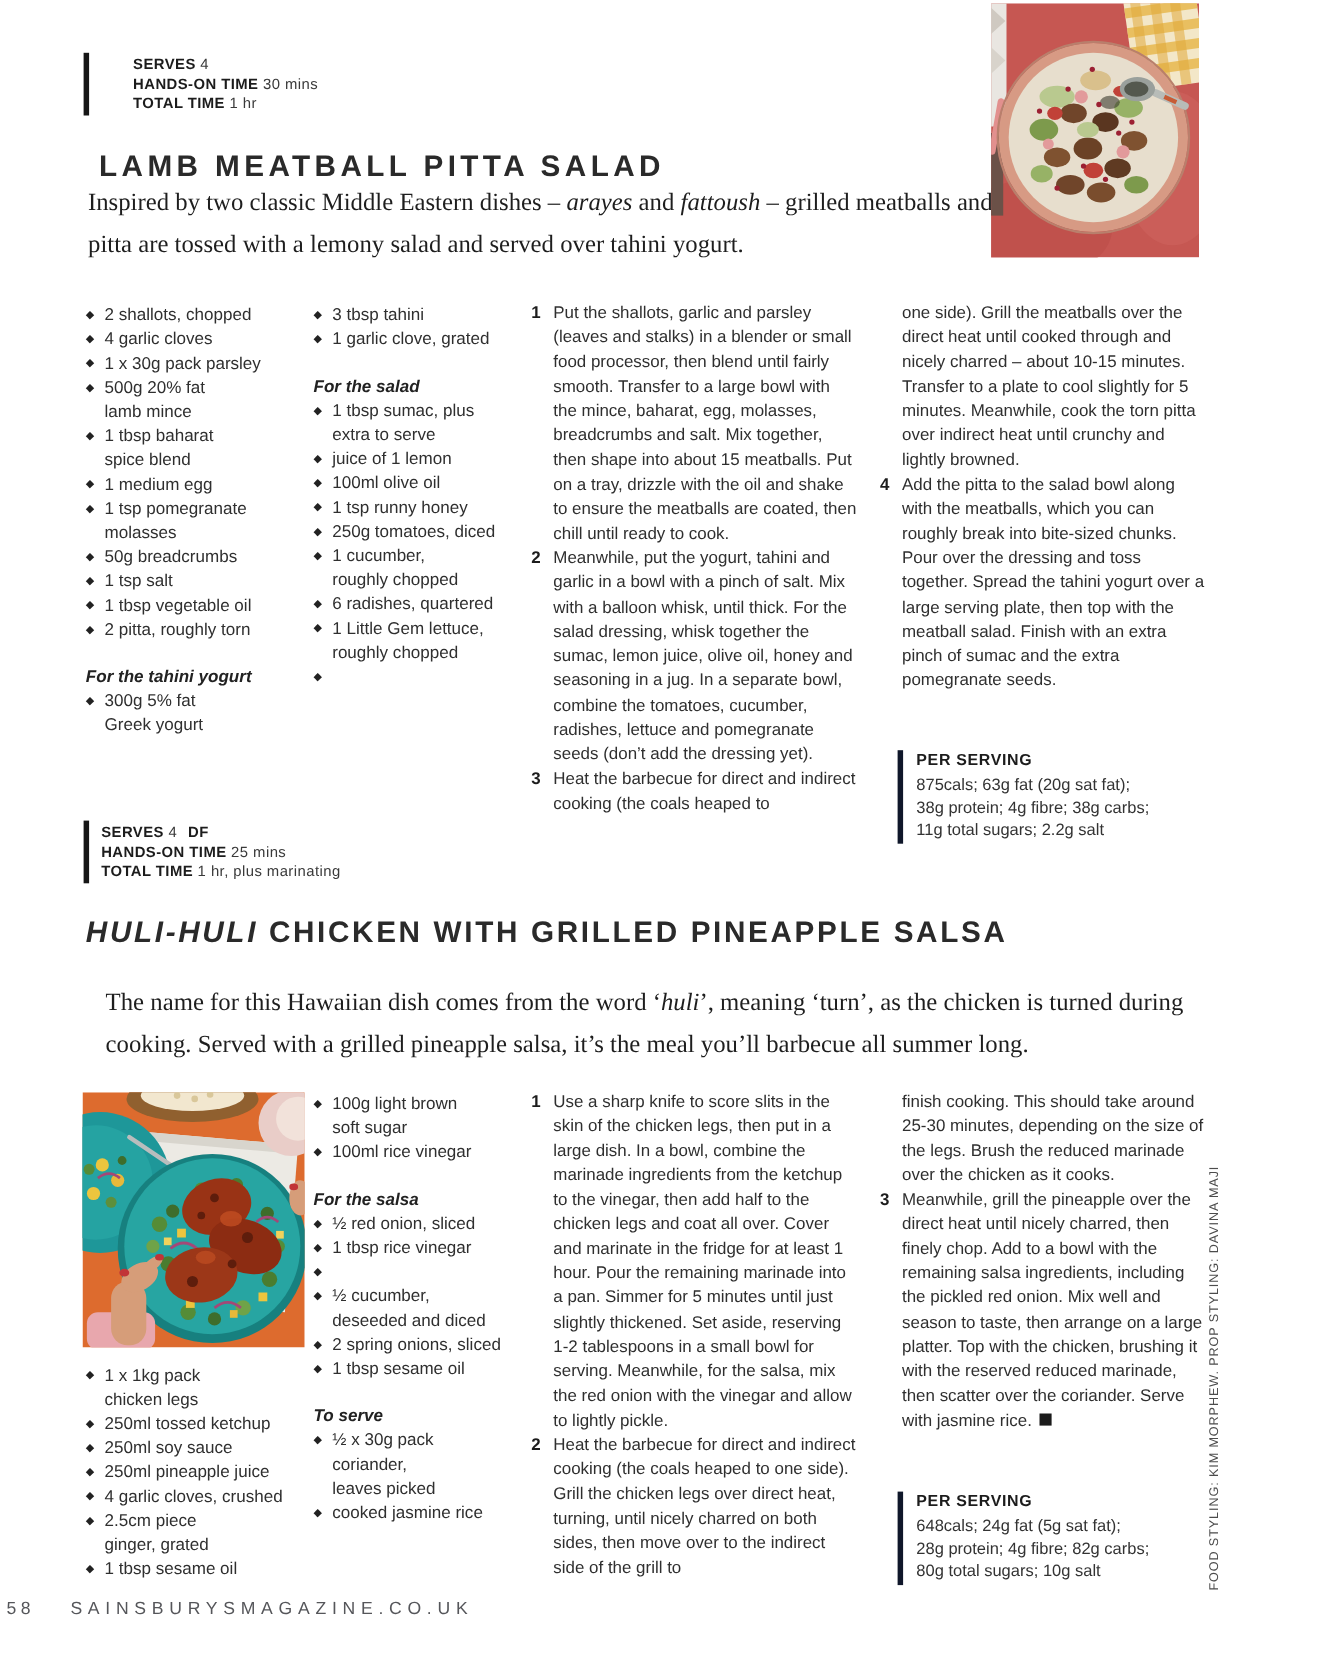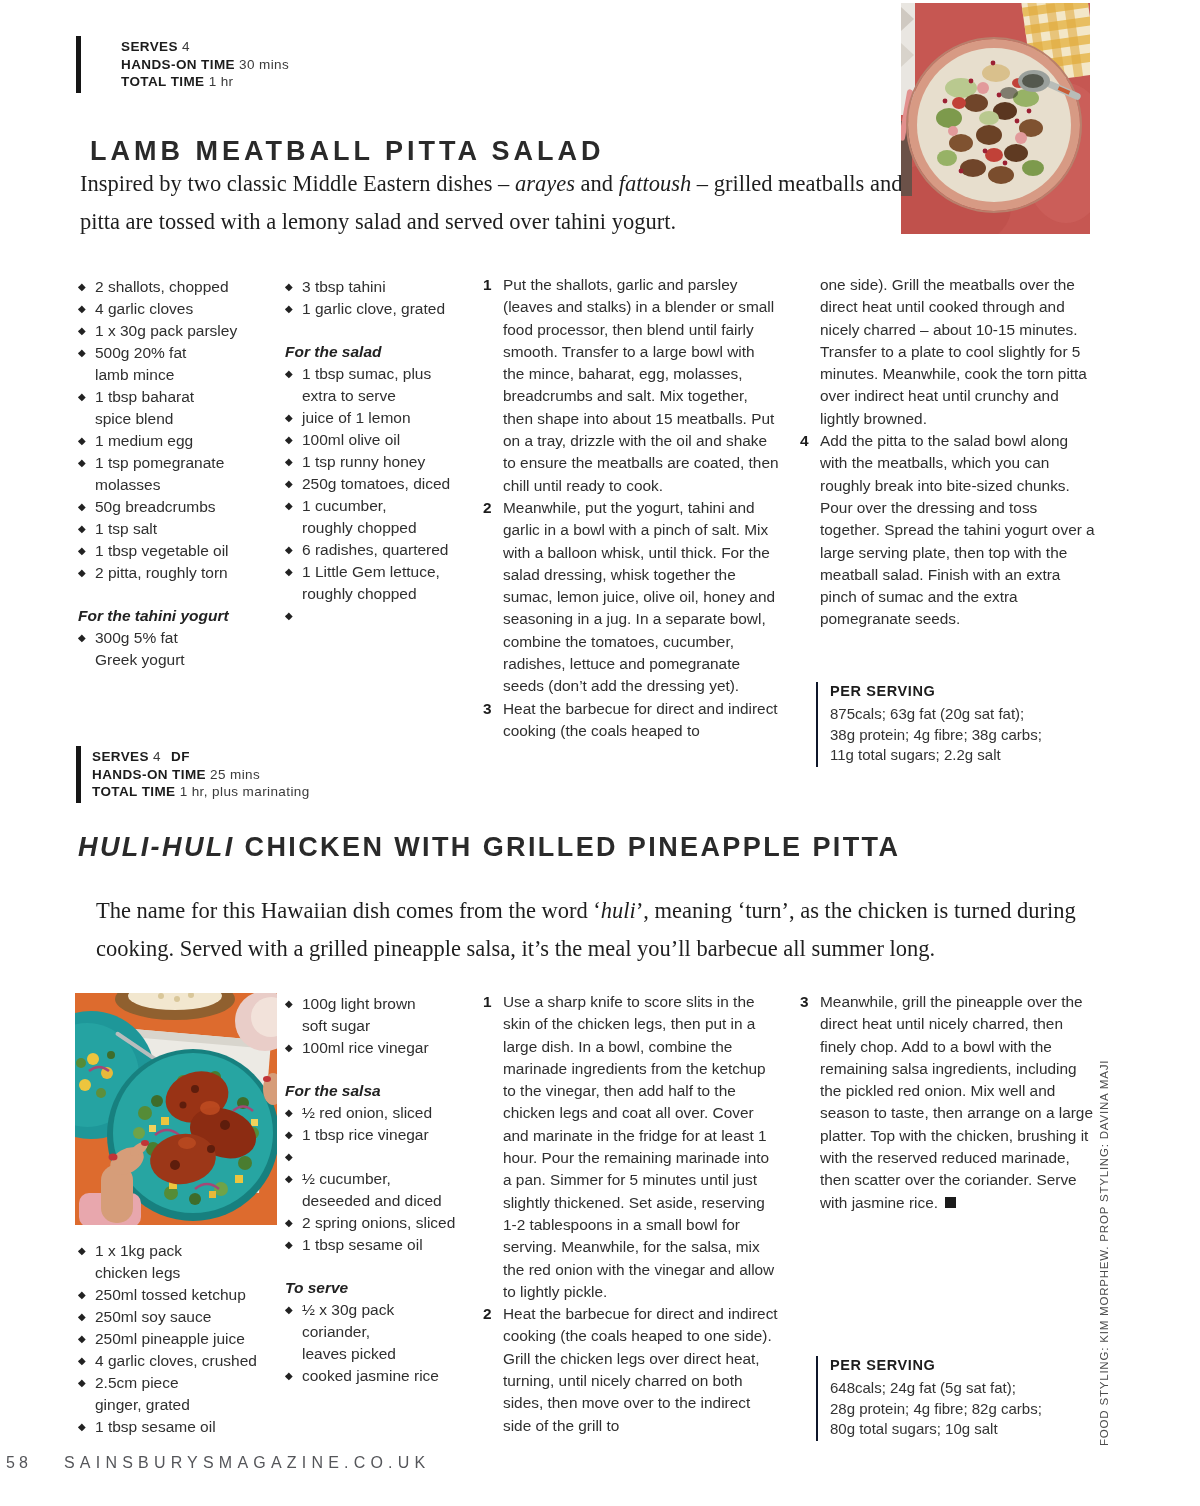--- a/index.html
+++ b/index.html
@@ -25,33 +25,33 @@
   .bullet{width:17px;flex:none;font-size:10px;color:#222;}
   .itext{white-space:pre-line;}
   .ing-heading{font-weight:bold;font-style:italic;margin-top:21px;color:#222;}
   
   .method{font-size:15.4px;line-height:22.3px;color:#2f2f2f;}
   .step{display:flex;}
   .snum{width:20px;flex:none;font-weight:bold;color:#1c1c1c;}
   .stext{flex:1;}
   .endsq{display:inline-block;width:11px;height:11px;background:#1b1b1b;margin-left:7px;}
   
-  .ps{border-left:2px solid #0f172a;padding:1px 0 1px 12px;}
+  .ps{border-left:5px solid #0f172a;padding:1px 0 1px 12px;}
   .ps-h{font-weight:bold;font-size:14.5px;letter-spacing:.6px;margin-bottom:5px;color:#1c1c1c;}
   .ps-t{font-size:15px;line-height:20.5px;white-space:pre-line;color:#333;}
   
   .credit{position:absolute;left:1098px;top:1026px;height:420px;writing-mode:vertical-rl;transform:rotate(180deg);font-size:11.5px;letter-spacing:.8px;color:#4c4c4c;}
   .footer-num{position:absolute;left:6px;top:1454px;font-size:16px;letter-spacing:4px;color:#55565a;}
   .footer-site{position:absolute;left:64px;top:1454px;font-size:16px;letter-spacing:5.2px;color:#55565a;}
   .photo{display:block;}
 </style>
 </head>
 <body>
 
-<div class="abs meta" style="left:76px;top:36px;width:260px;padding-left:40px;">
+<div class="abs meta" style="left:76px;top:48px;width:260px;padding-left:40px;">
     <div class="meta-line"><span class="mlabel">SERVES</span><span class="mvalue"> 4</span></div>
     <div class="meta-line"><span class="mlabel">HANDS-ON TIME</span><span class="mvalue"> 30 mins</span></div>
     <div class="meta-line"><span class="mlabel">TOTAL TIME</span><span class="mvalue"> 1 hr</span></div>
   </div>
 
 <h1 class="abs rtitle" id="title1" style="left:78px;top:124px;margin:12px;"><span>LAMB MEATBALL PITTA SALAD</span></h1>
 
 <p class="abs intro" style="left:80px;top:165px;width:845px;margin:0;"><span>Inspired by two classic Middle Eastern dishes – </span><span class="it">arayes</span><span> and </span><span class="it">fattoush</span><span> – grilled meatballs and pitta are tossed with a lemony salad and served over tahini yogurt.</span></p>
 
 <svg class="abs photo" style="left:901px;top:3px;" width="189" height="231" viewBox="0 0 189 231" aria-hidden="true">
@@ -258,21 +258,21 @@
 38g protein; 4g fibre; 38g carbs;
 11g total sugars; 2.2g salt</div>
 </div>
 
 <div class="abs meta" style="left:76px;top:746px;width:300px;">
     <div class="meta-line"><span class="mlabel">SERVES</span><span class="mvalue"> 4</span><span class="mextra">DF</span></div>
     <div class="meta-line"><span class="mlabel">HANDS-ON TIME</span><span class="mvalue"> 25 mins</span></div>
     <div class="meta-line"><span class="mlabel">TOTAL TIME</span><span class="mvalue"> 1 hr, plus marinating</span></div>
   </div>
 
-<h1 class="abs rtitle" id="title2" style="left:78px;top:832px;margin:0;"><span class="it">HULI-HULI</span><span> CHICKEN WITH GRILLED PINEAPPLE PITTA</span></h1>
+<h1 class="abs rtitle" id="title2" style="left:78px;top:832px;margin:0;"><span class="it">HULI-HULI</span><span> CHICKEN WITH GRILLED PINEAPPLE SALSA</span></h1>
 
 <p class="abs intro" style="left:80px;top:876px;width:1020px;margin:16px;"><span>The name for this Hawaiian dish comes from the word ‘</span><span class="it">huli</span><span>’, meaning ‘turn’, as the chicken is turned during cooking. Served with a grilled pineapple salsa, it’s the meal you’ll barbecue all summer long.</span></p>
 
 <svg class="abs photo" style="left:75px;top:993px;" width="202" height="232" viewBox="0 0 202 232" aria-hidden="true">
   <rect width="202" height="232" fill="#dd6b2e"></rect>
   <polygon points="58,36 196,48 184,200 46,186" fill="#eceae4"></polygon>
   <polygon points="58,36 196,48 194,56 56,44" fill="#d8d5cd"></polygon>
   <ellipse cx="100" cy="6" rx="60" ry="21" fill="#90602f"></ellipse>
   <ellipse cx="100" cy="3" rx="47" ry="14" fill="#f2e7cf"></ellipse>
   <g fill="#d9c79a">
@@ -431,20 +431,24 @@
       <span class="snum">1</span>
       <span class="stext">Use a sharp knife to score slits in the skin of the chicken legs, then put in a large dish. In a bowl, combine the marinade ingredients from the ketchup to the vinegar, then add half to the chicken legs and coat all over. Cover and marinate in the fridge for at least 1 hour. Pour the remaining marinade into a pan. Simmer for 5 minutes until just slightly thickened. Set aside, reserving 1-2 tablespoons in a small bowl for serving. Meanwhile, for the salsa, mix the red onion with the vinegar and allow to lightly pickle.</span>
     </div>
     <div class="step">
       <span class="snum">2</span>
       <span class="stext">Heat the barbecue for direct and indirect cooking (the coals heaped to one side). Grill the chicken legs over direct heat, turning, until nicely charred on both sides, then move over to the indirect side of the grill to</span>
     </div>
   </div>
 <div class="abs method" style="left:800px;top:991px;width:300px;">
     <div class="step">
+      <span class="snum"></span>
+      <span class="stext">finish cooking. This should take around 25-30 minutes, depending on the size of the legs. Brush the reduced marinade over the chicken as it cooks.</span>
+    </div>
+    <div class="step">
       <span class="snum">3</span>
       <span class="stext">Meanwhile, grill the pineapple over the direct heat until nicely charred, then finely chop. Add to a bowl with the remaining salsa ingredients, including the pickled red onion. Mix well and season to taste, then arrange on a large platter. Top with the chicken, brushing it with the reserved reduced marinade, then scatter over the coriander. Serve with jasmine rice.<span class="endsq"></span></span>
     </div>
   </div>
 
 <div class="abs ps" style="left:816px;top:1356px;width:265px;">
   <div class="ps-h">PER SERVING</div>
   <div class="ps-t">648cals; 24g fat (5g sat fat);
 28g protein; 4g fibre; 82g carbs;
 80g total sugars; 10g salt</div>

